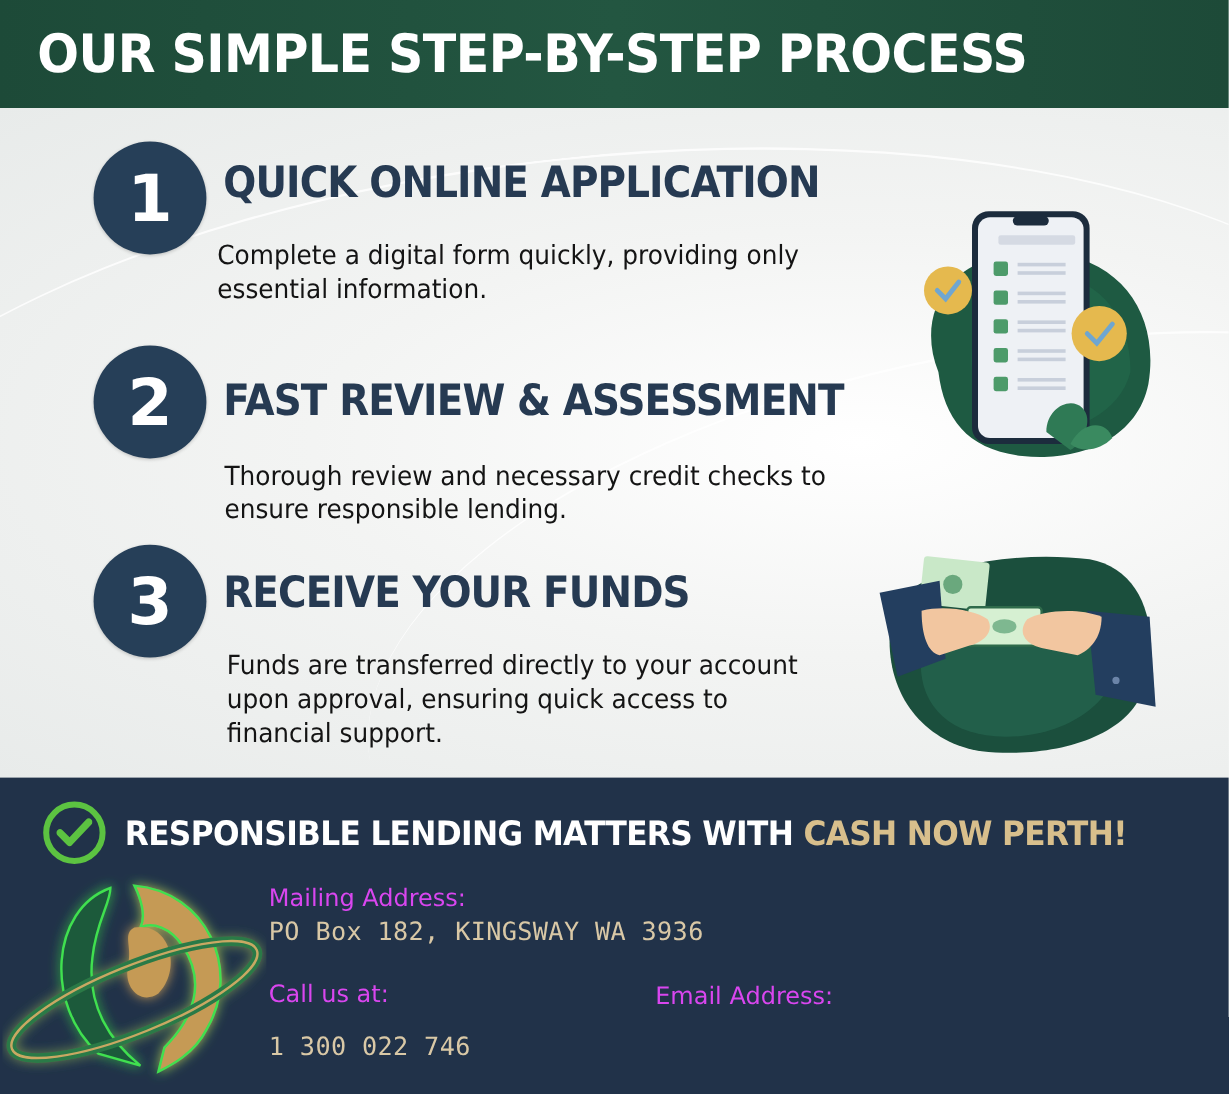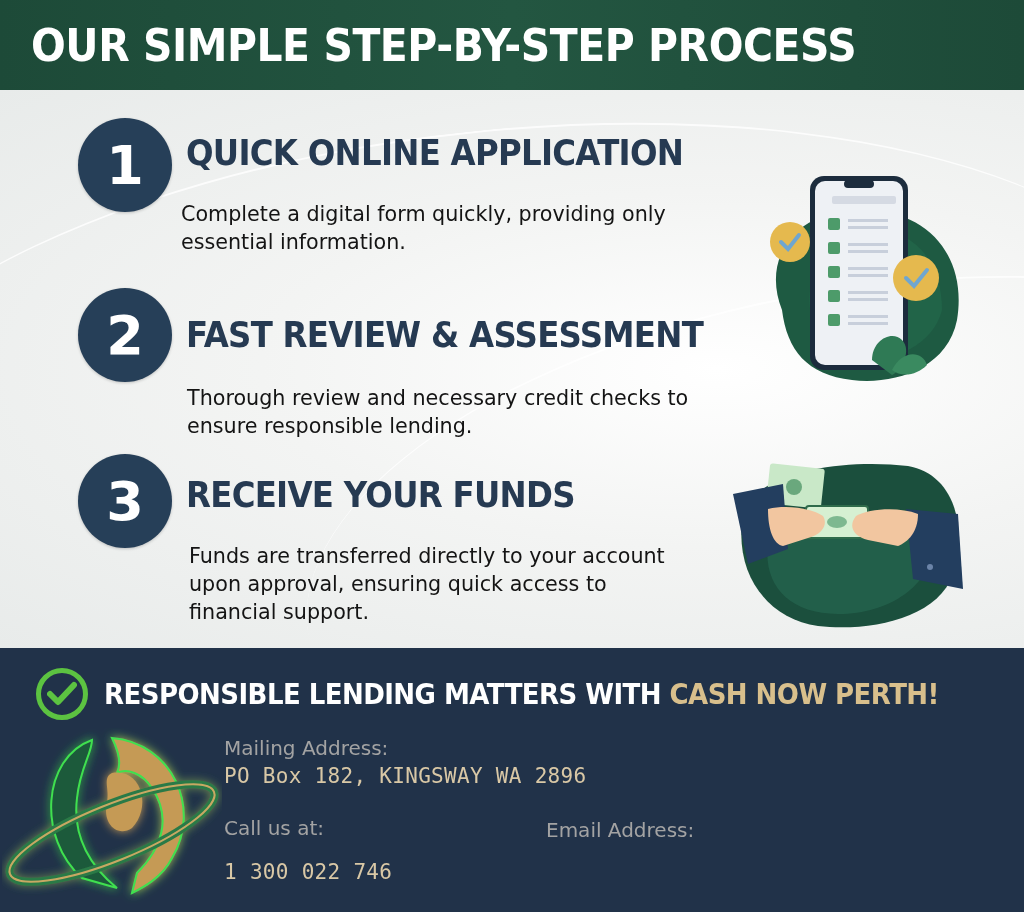--- a/index.html
+++ b/index.html
@@ -55,21 +55,21 @@
       width: 52px; height: 52px; border-radius: 50%; border: 5px solid #5cc341;
       display: flex; align-items: center; justify-content: center; margin-right: 16px;
     }
     .tag-text {
       font-family: "DejaVu Sans", sans-serif; font-weight: bold; font-size: 28px;
       letter-spacing: -0.6px; white-space: nowrap; transform-origin: left center; transform: scaleX(0.93);
     }
     .tag-white { color: #ffffff; }
     .tag-gold { color: #d8bf8c; }
     .contact-label {
-      position: absolute; color: #a3a3a3; font-family: "DejaVu Sans", sans-serif;
+      position: absolute; color: #d946ef; font-family: "DejaVu Sans", sans-serif;
       font-size: 20px; white-space: nowrap;
     }
     .contact-value {
       position: absolute; color: #d9c8a6; font-family: "DejaVu Sans Mono", monospace;
       font-size: 21px; white-space: nowrap; letter-spacing: 0.3px;
     }
     .logo { position: absolute; left: 2px; top: 80px; width: 220px; height: 180px; }
   </style>
 </head>
 <body>
@@ -184,17 +184,17 @@
     <g filter="url(#glow)">
       <path d="M90 12 C 40 30, 35 110, 80 150 L 115 160 C 90 140, 70 110, 75 70 C 78 40, 90 25, 90 12 Z" fill="#1e5a3a" stroke="#3fe050" stroke-width="2"></path>
       <path d="M110 10 C 170 15, 200 80, 170 130 C 160 150, 140 160, 130 165 L 135 145 C 160 120, 170 90, 150 60 C 140 45, 125 40, 115 45 C 120 35, 115 20, 110 10 Z" fill="#c59a54" stroke="#3fe050" stroke-width="2"></path>
       <path d="M110 45 C 140 40, 150 80, 130 100 C 115 110, 100 95, 105 75 C 108 60, 100 50, 110 45 Z" fill="#c59a54"></path>
       <ellipse cx="110" cy="105" rx="110" ry="28" transform="rotate(-22 110 105)" fill="none" stroke="#2a7a46" stroke-width="8"></ellipse>
       <ellipse cx="110" cy="105" rx="110" ry="28" transform="rotate(-22 110 105)" fill="none" stroke="#c8a864" stroke-width="2"></ellipse>
     </g>
   </svg>
 
   <div class="contact-label" style="left:224px; top:88px;">Mailing Address:</div>
-  <div class="contact-value" style="left:224px; top:116px;">PO Box 182, KINGSWAY WA 2896</div>
+  <div class="contact-value" style="left:224px; top:116px;">PO Box 182, KINGSWAY WA 3936</div>
   <div class="contact-label" style="left:224px; top:168px;">Call us at:</div>
   <div class="contact-value" style="left:224px; top:212px;">1 300 022 746</div>
   <div class="contact-label" style="left:546px; top:170px;">Email Address:</div>
 </div>
 
 </body></html>

